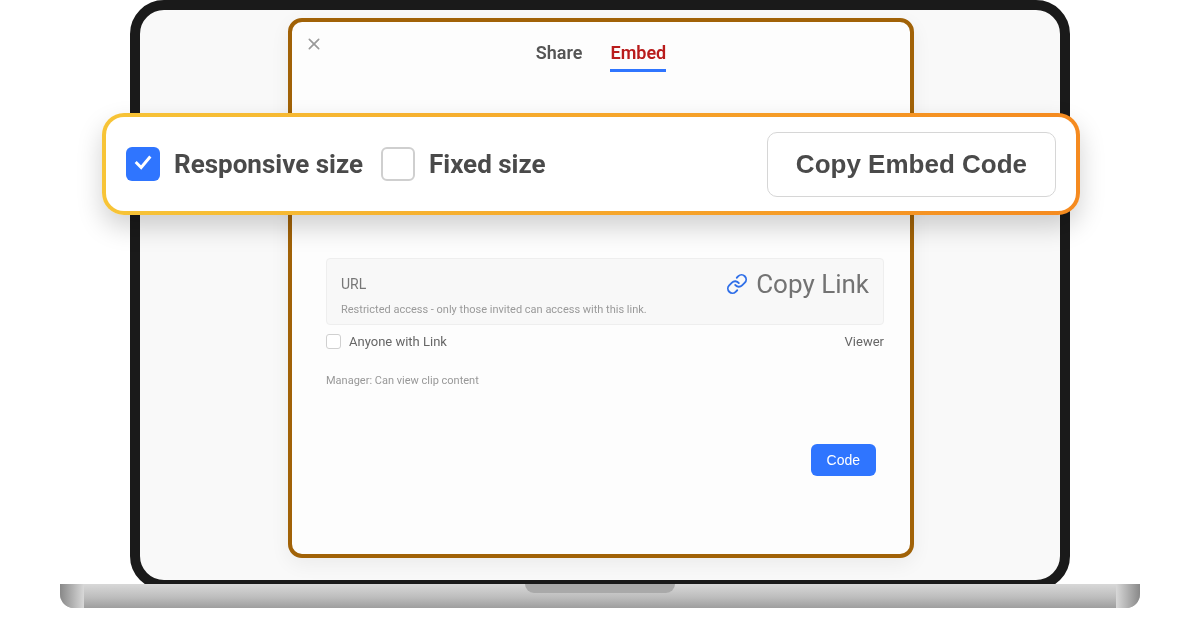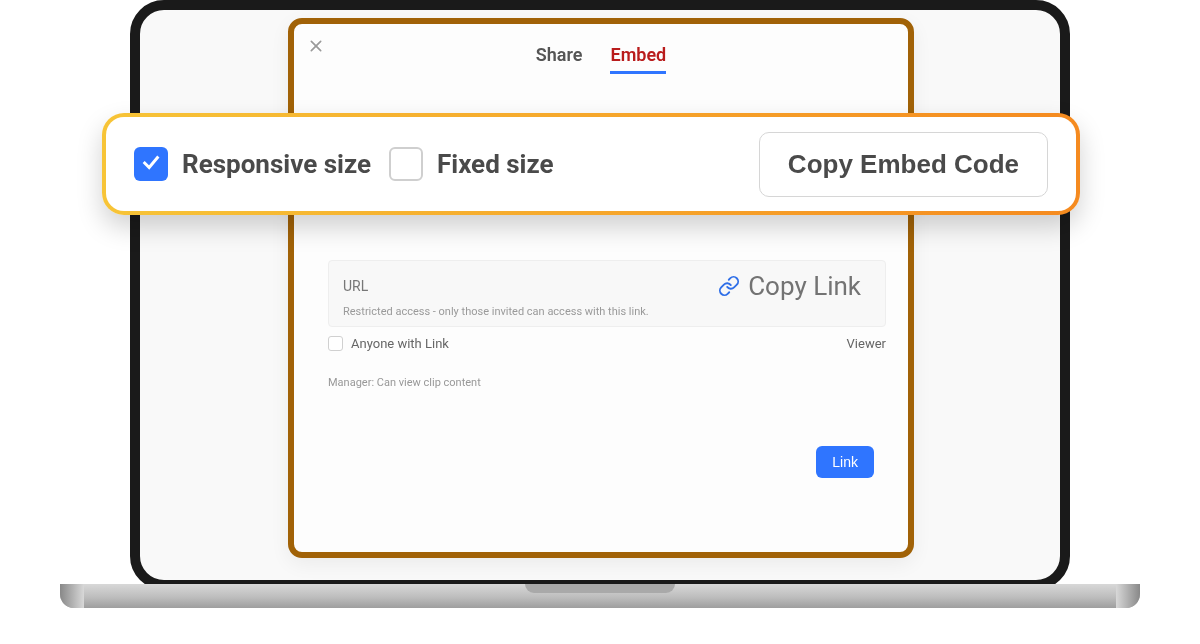--- a/index.html
+++ b/index.html
@@ -57,21 +57,21 @@
   .laptop-foot-right{ right:0; background:linear-gradient(270deg,#888,#d8d8d8); border-radius:0 0 14px 0;}
 
   
   .dialog {
     position: absolute;
     left: 148px;
     top: 8px;
     width: 626px;
     height: 540px;
     background: #fdfdfd;
-    border: 6px solid #a16207;
+    border: 4px solid #a16207;
     border-radius: 14px;
     box-shadow: 0 6px 20px rgba(0,0,0,0.06);
   }
 
   .close-btn {
     position: absolute;
     left: 14px;
     top: 14px;
     width: 22px;
     height: 22px;
@@ -100,21 +100,21 @@
 
   
   .url-section {
     position: absolute;
     left: 34px;
     top: 236px;
     width: 558px;
     background: #f8f8f8;
     border: 1px solid #eee;
     border-radius: 4px;
-    padding: 10px 24px 8px 14px;
+    padding: 10px 14px 8px 14px;
     display:flex;
     flex-direction:column;
     gap:4px;
     position:absolute;
   }
   .url-row {
     display:flex;
     justify-content:space-between;
     align-items:center;
   }
@@ -187,21 +187,21 @@
     background:linear-gradient(90deg,#f7c437 0%, #f58a1f 100%);
     box-shadow:0 12px 26px rgba(0,0,0,0.18);
   }
   .callout-inner{
     width:100%;
     height:100%;
     background:#fff;
     border-radius:18px;
     display:flex;
     align-items:center;
-    padding:0 28px;
+    padding:0 20px;
     gap:18px;
   }
   .opt{
     display:flex;
     align-items:center;
     gap:14px;
   }
   .big-check{
     width:34px;height:34px;
     border-radius:6px;
@@ -271,21 +271,21 @@
           <div class="small-check"></div>
           <span>Anyone with Link</span>
         </div>
         <span>Viewer</span>
       </div>
 
       <div class="role-section">
         <div class="role-line">Manager: Can view clip content</div>
       </div>
 
-      <button class="save-btn">Link</button>
+      <button class="save-btn">Code</button>
 
     </div>
   </div>
 
   <div class="laptop-base">
     <div class="laptop-foot-left"></div>
     <div class="laptop-notch"></div>
     <div class="laptop-foot-right"></div>
   </div>
 </div>

